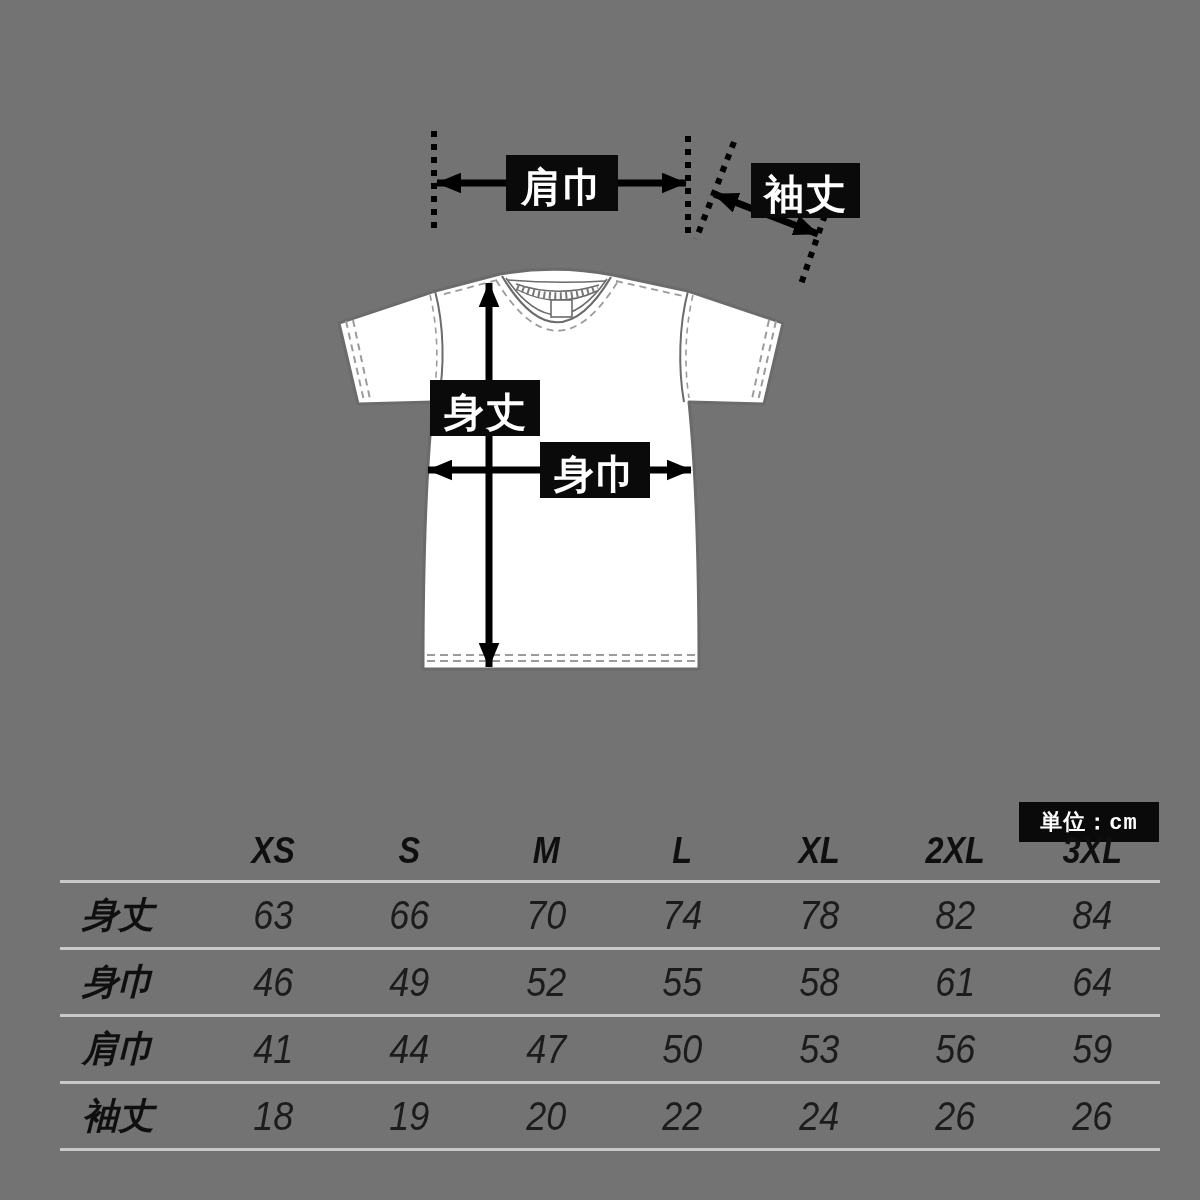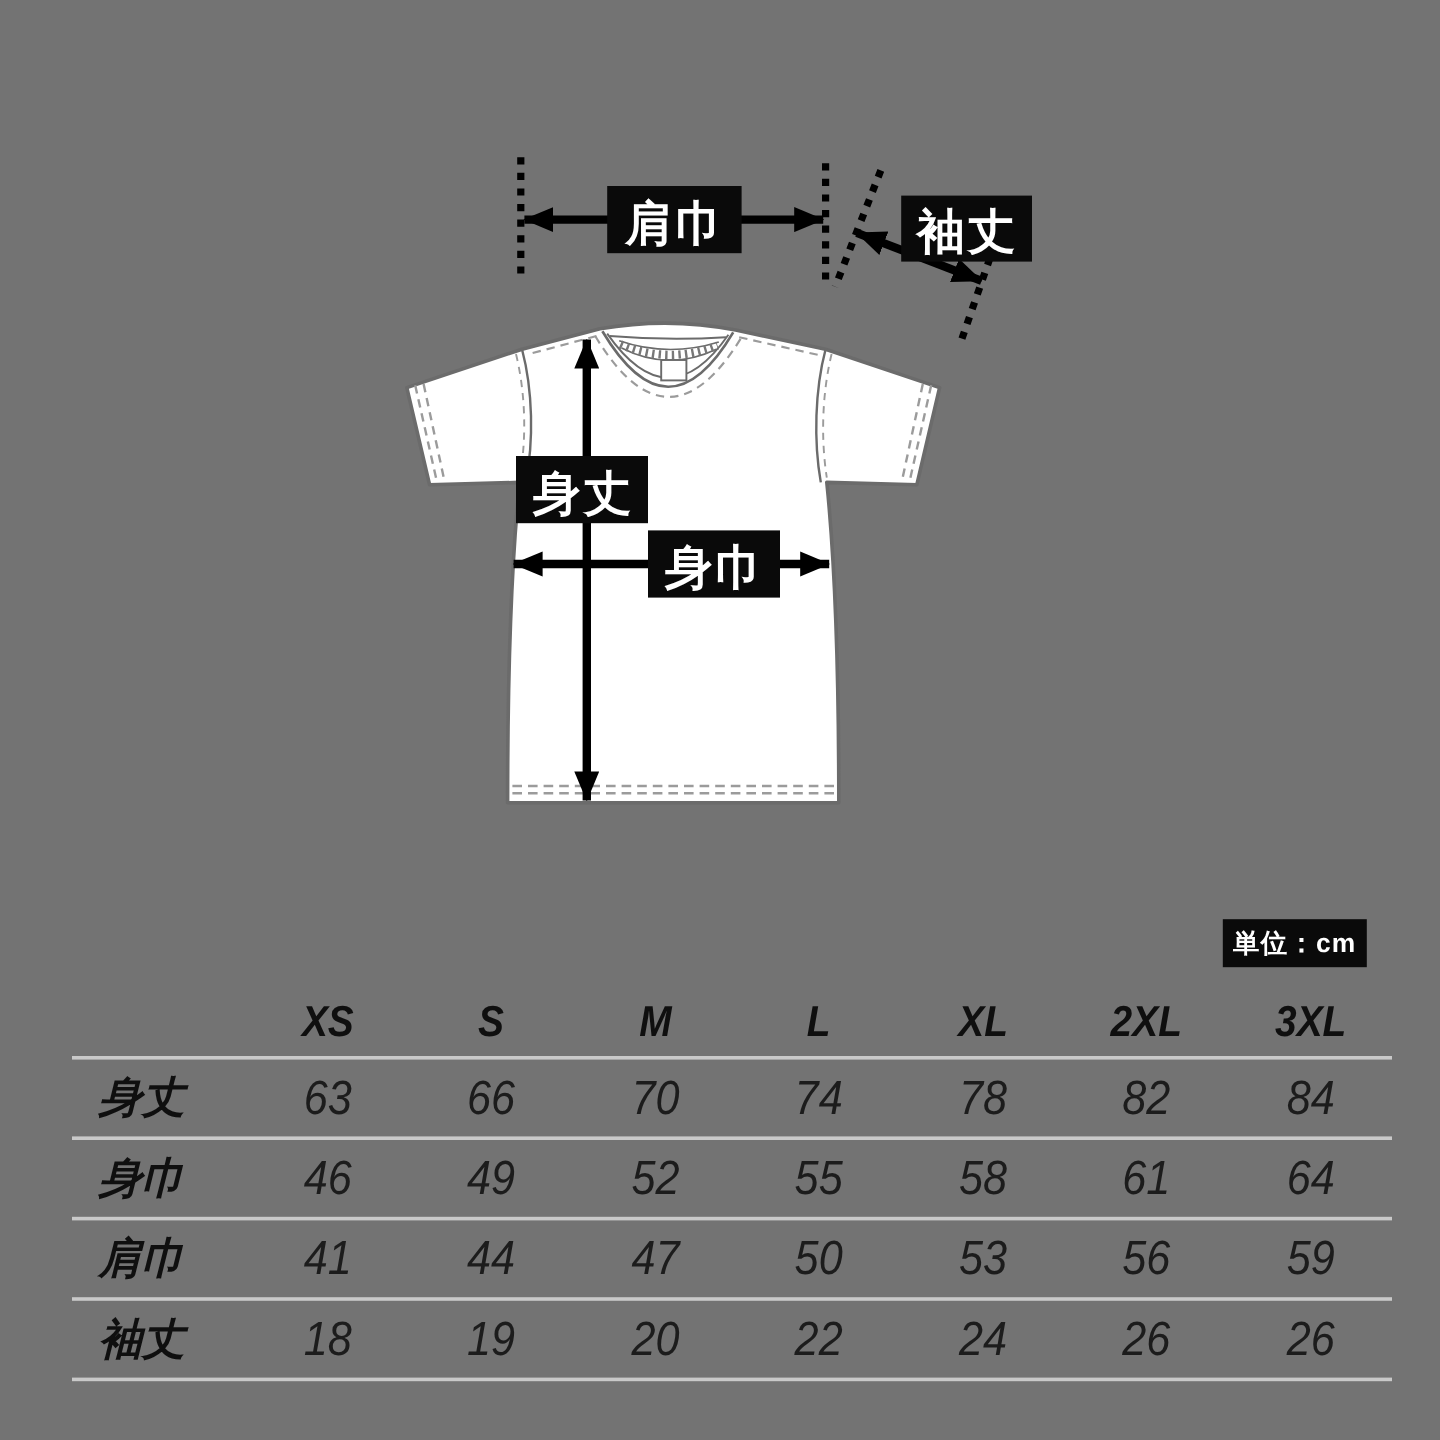--- a/index.html
+++ b/index.html
@@ -4,23 +4,23 @@
 <style>
   html,body{margin:0;padding:0;background:#fff;}
   .canvas{
     position:relative;width:1200px;height:1200px;background:#737373;overflow:hidden;
     font-family:"Liberation Sans",sans-serif;
   }
   svg text{font-family:"Liberation Sans",sans-serif;}
   .box-label{font-weight:bold;font-size:40px;fill:#ffffff;letter-spacing:2px;}
 
   .unit-badge{
-    position:absolute;left:1019px;top:766px;width:120px;height:40px;
+    position:absolute;left:1019px;top:802px;width:140px;height:40px;
     background:#0a0a0a;color:#fff;display:flex;align-items:center;justify-content:center;
-    font-size:22px;font-weight:bold;letter-spacing:1px;
+    font-size:22px;font-weight:bold;letter-spacing:1px;font-family:Liberation Mono, monospace;
   }
 
   .size-table{position:absolute;left:60px;top:822px;width:1100px;color:#111;}
   .t-row{display:grid;grid-template-columns:145px repeat(7,1fr);align-items:center;height:64px;font-style:italic;}
   .t-row.t-head{height:58px;}
   .t-row + .t-row{border-top:3px solid #c9c9c9;}
   .t-row:last-child{border-bottom:3px solid #c9c9c9;}
   .t-label{font-weight:bold;font-size:36px;padding-left:22px;color:#0f0f0f;}
   .t-cell{text-align:center;font-size:40px;font-weight:400;color:#1c1c1c;transform:scaleX(0.9);}
   .t-head .t-cell{font-size:36px;font-weight:bold;color:#0f0f0f;}

